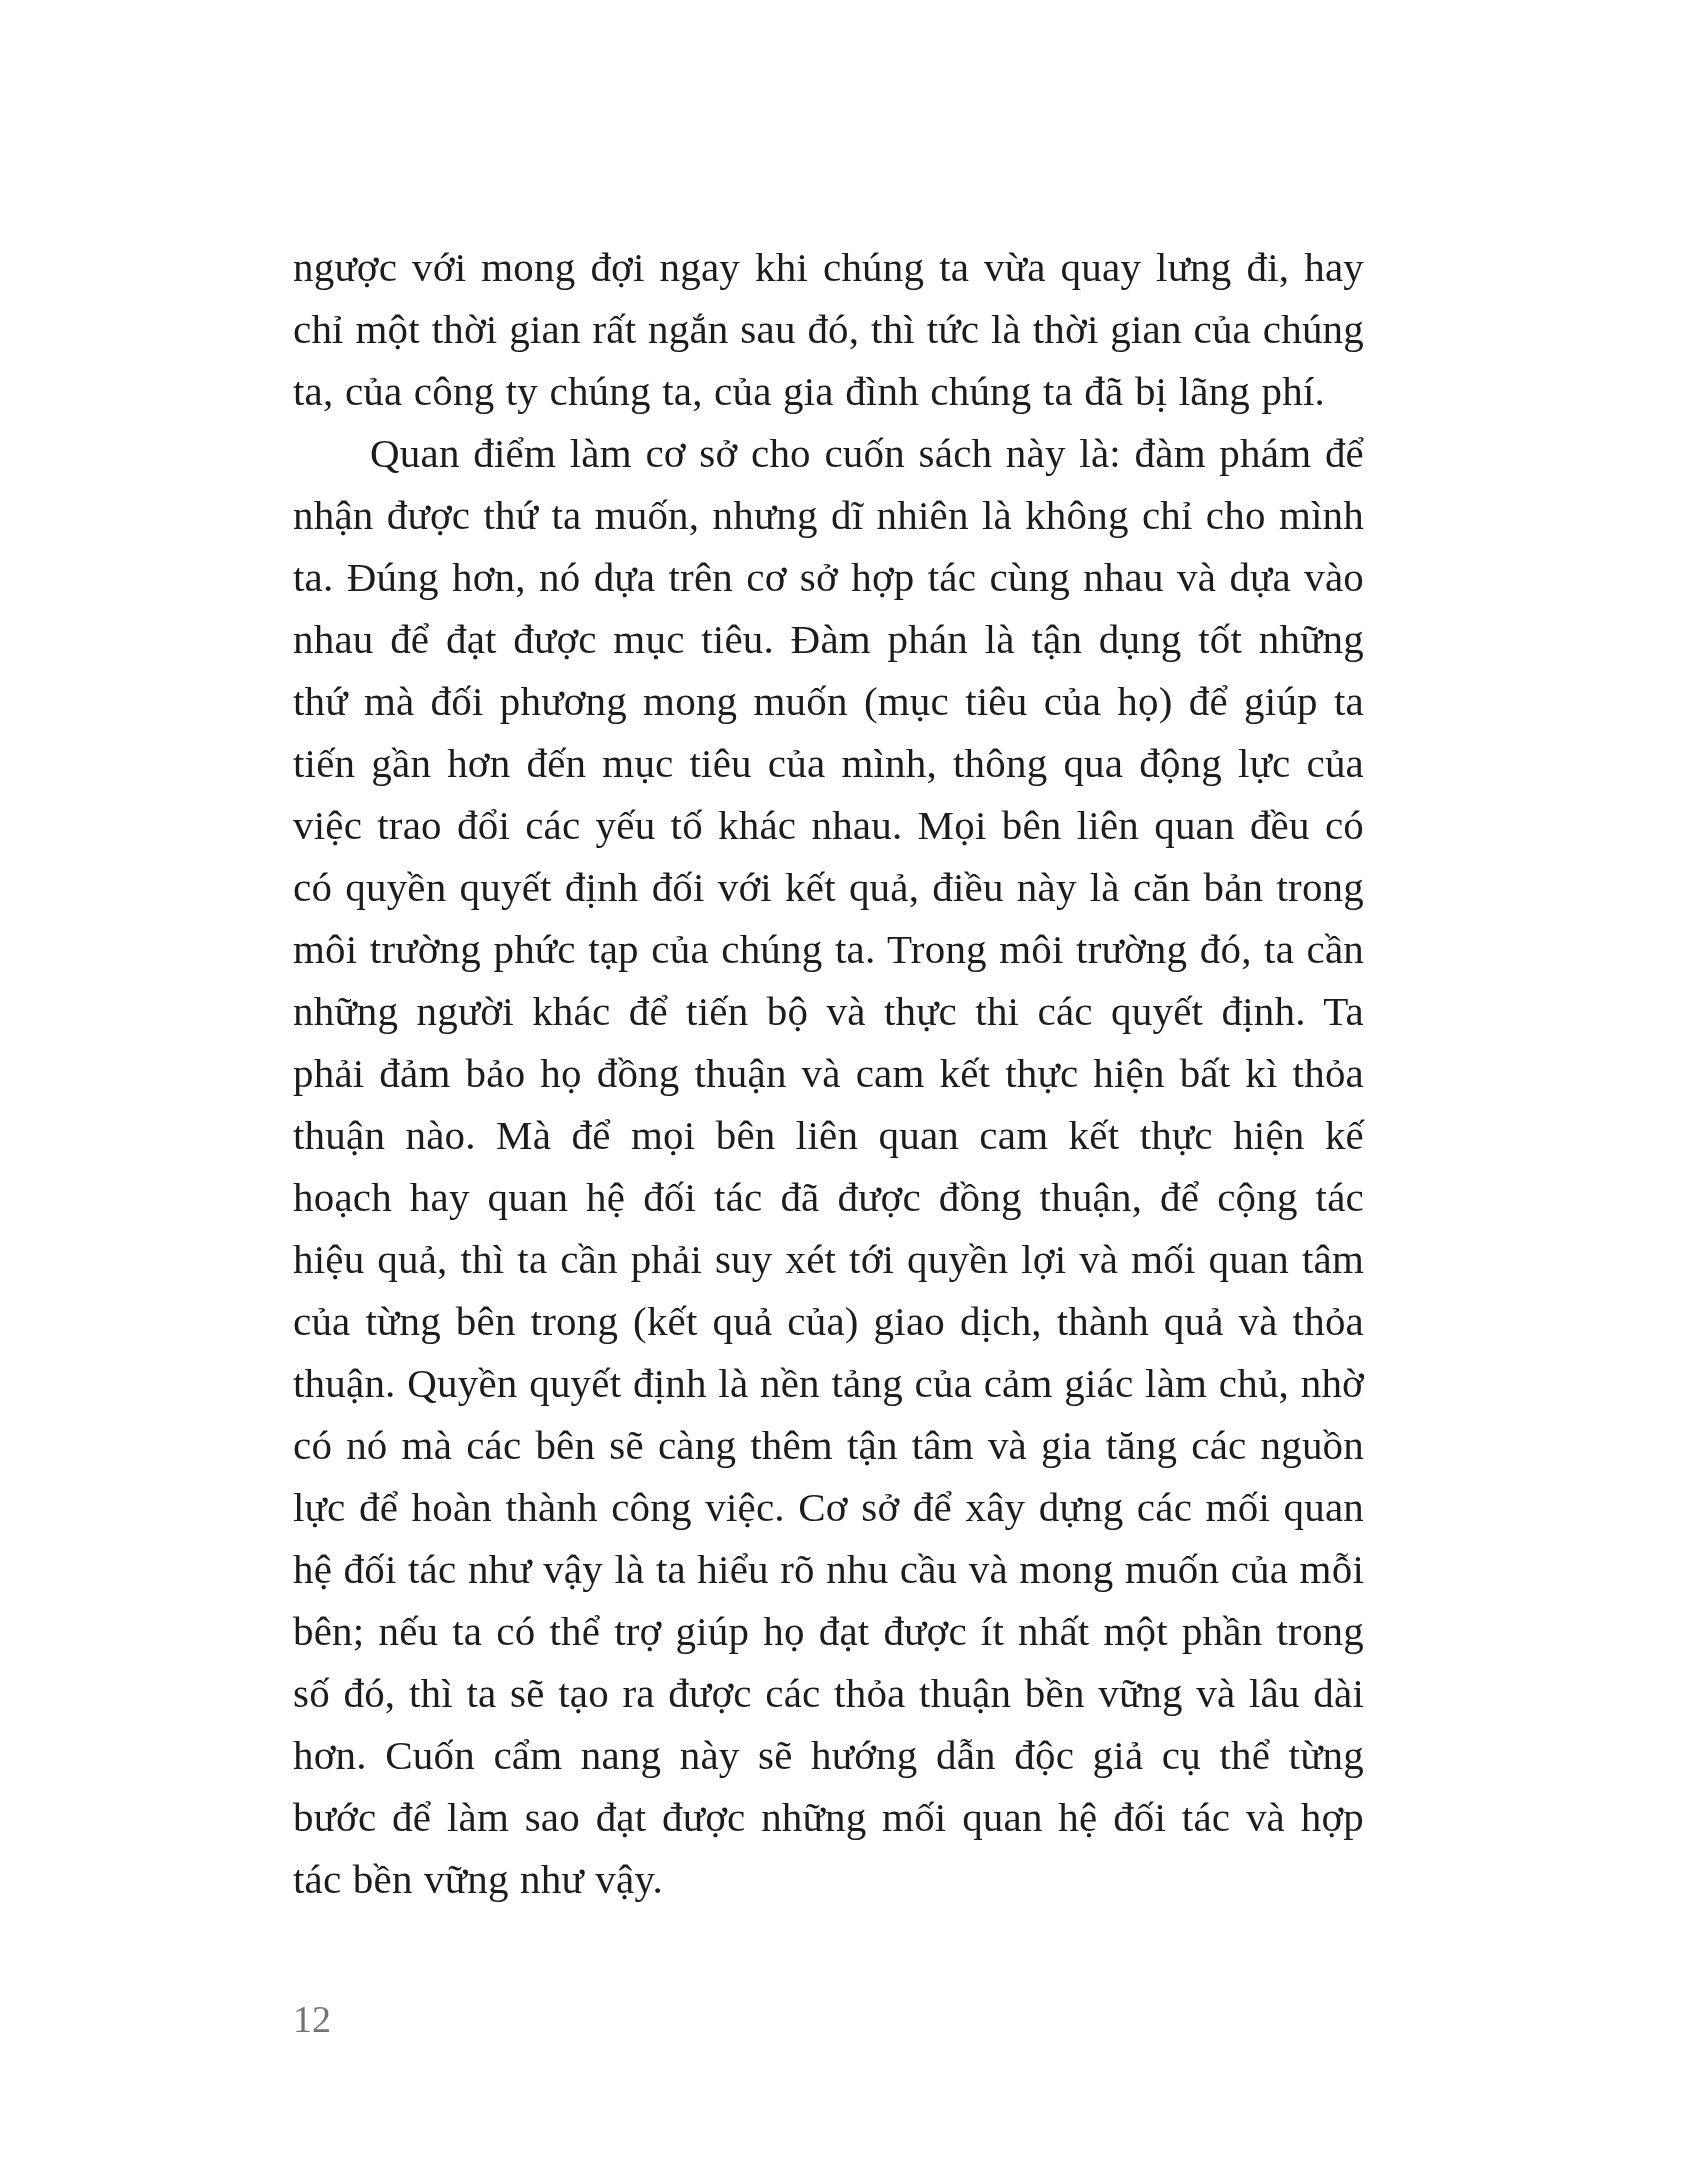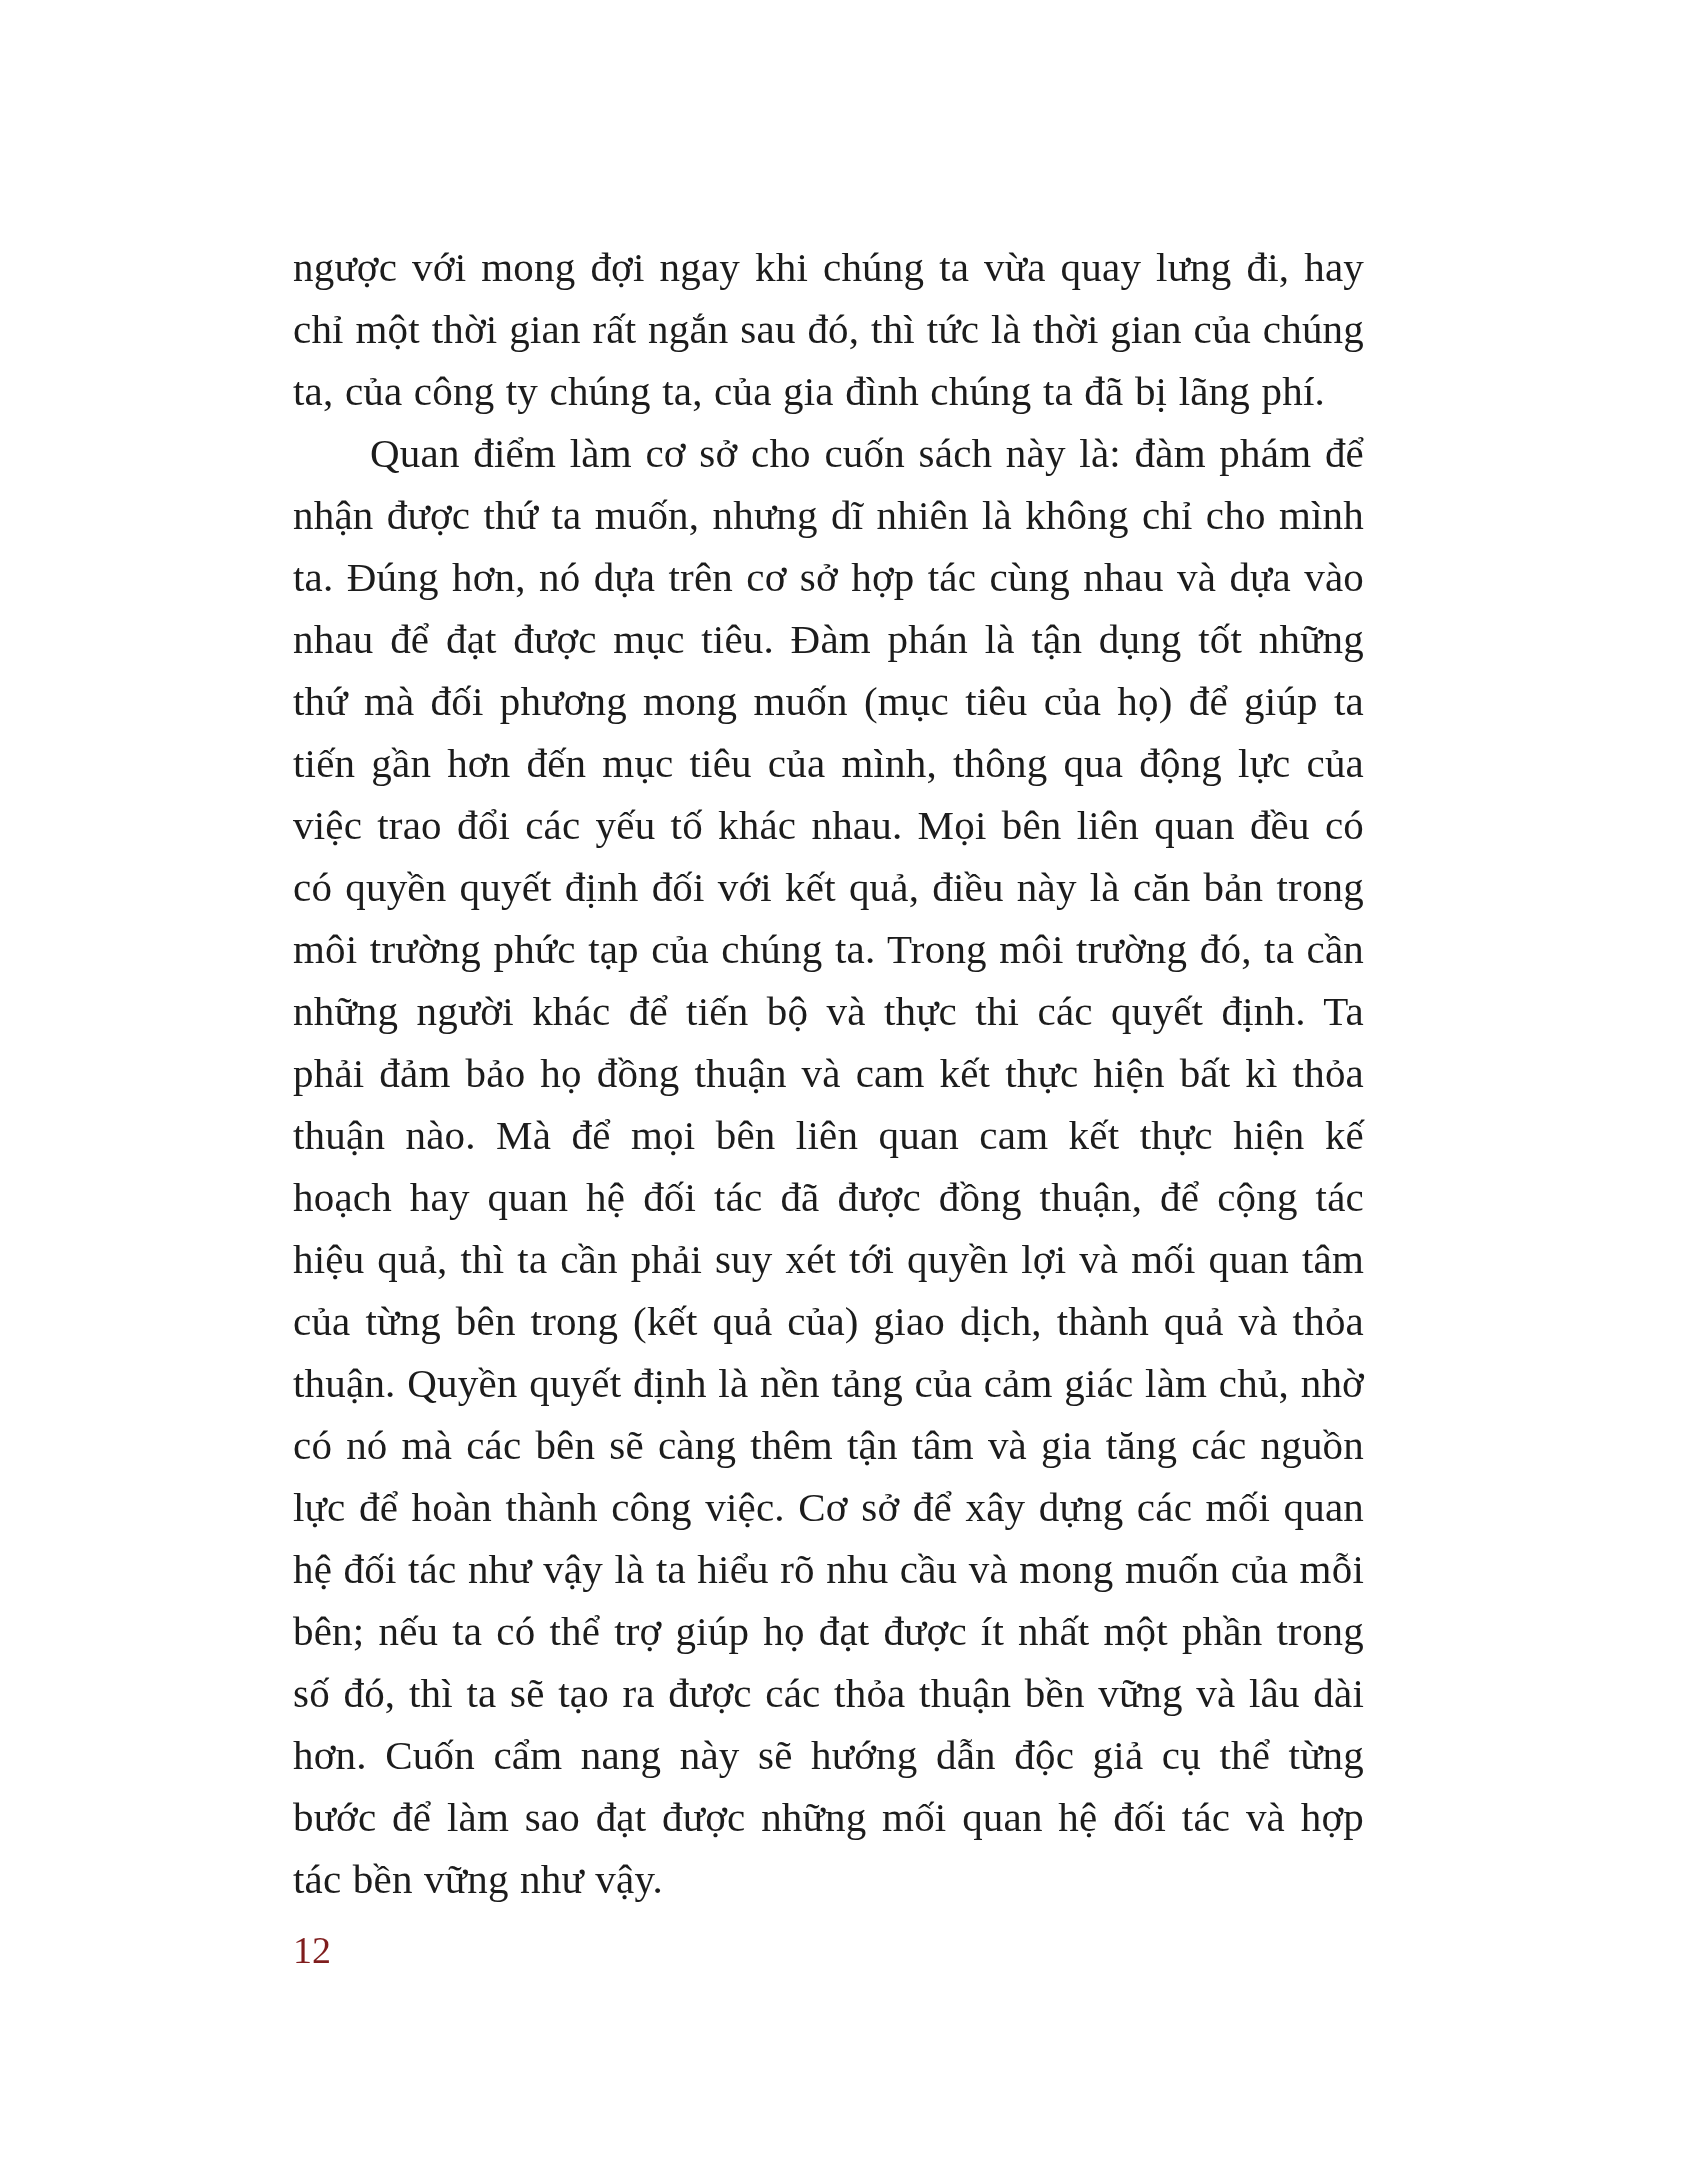--- a/index.html
+++ b/index.html
@@ -31,24 +31,24 @@
     letter-spacing: 0.2px;
     word-spacing: 1px;
     font-family: Liberation Serif, serif;
   }
   .text-block p.indent {
     text-indent: 77px;
   }
   .page-number {
     position: absolute;
     left: 293px;
-    top: 1931px;
+    top: 2000px;
     font-size: 38px;
     line-height: 1;
-    color: #7f1d1d;
+    color: #737373;
   }
 </style>
 </head>
 <body>
 
 <div class="page">
   <div class="text-block">
     <p>ngược với mong đợi ngay khi chúng ta vừa quay lưng đi, hay chỉ một thời gian rất ngắn sau đó, thì tức là thời gian của chúng ta, của công ty chúng ta, của gia đình chúng ta đã bị lãng phí.</p>
     <p class="indent">Quan điểm làm cơ sở cho cuốn sách này là: đàm phám để nhận được thứ ta muốn, nhưng dĩ nhiên là không chỉ cho mình ta. Đúng hơn, nó dựa trên cơ sở hợp tác cùng nhau và dựa vào nhau để đạt được mục tiêu. Đàm phán là tận dụng tốt những thứ mà đối phương mong muốn (mục tiêu của họ) để giúp ta tiến gần hơn đến mục tiêu của mình, thông qua động lực của việc trao đổi các yếu tố khác nhau. Mọi bên liên quan đều có có quyền quyết định đối với kết quả, điều này là căn bản trong môi trường phức tạp của chúng ta. Trong môi trường đó, ta cần những người khác để tiến bộ và thực thi các quyết định. Ta phải đảm bảo họ đồng thuận và cam kết thực hiện bất kì thỏa thuận nào. Mà để mọi bên liên quan cam kết thực hiện kế hoạch hay quan hệ đối tác đã được đồng thuận, để cộng tác hiệu quả, thì ta cần phải suy xét tới quyền lợi và mối quan tâm của từng bên trong (kết quả của) giao dịch, thành quả và thỏa thuận. Quyền quyết định là nền tảng của cảm giác làm chủ, nhờ có nó mà các bên sẽ càng thêm tận tâm và gia tăng các nguồn lực để hoàn thành công việc. Cơ sở để xây dựng các mối quan hệ đối tác như vậy là ta hiểu rõ nhu cầu và mong muốn của mỗi bên; nếu ta có thể trợ giúp họ đạt được ít nhất một phần trong số đó, thì ta sẽ tạo ra được các thỏa thuận bền vững và lâu dài hơn. Cuốn cẩm nang này sẽ hướng dẫn độc giả cụ thể từng bước để làm sao đạt được những mối quan hệ đối tác và hợp tác bền vững như vậy.</p>
   </div>

